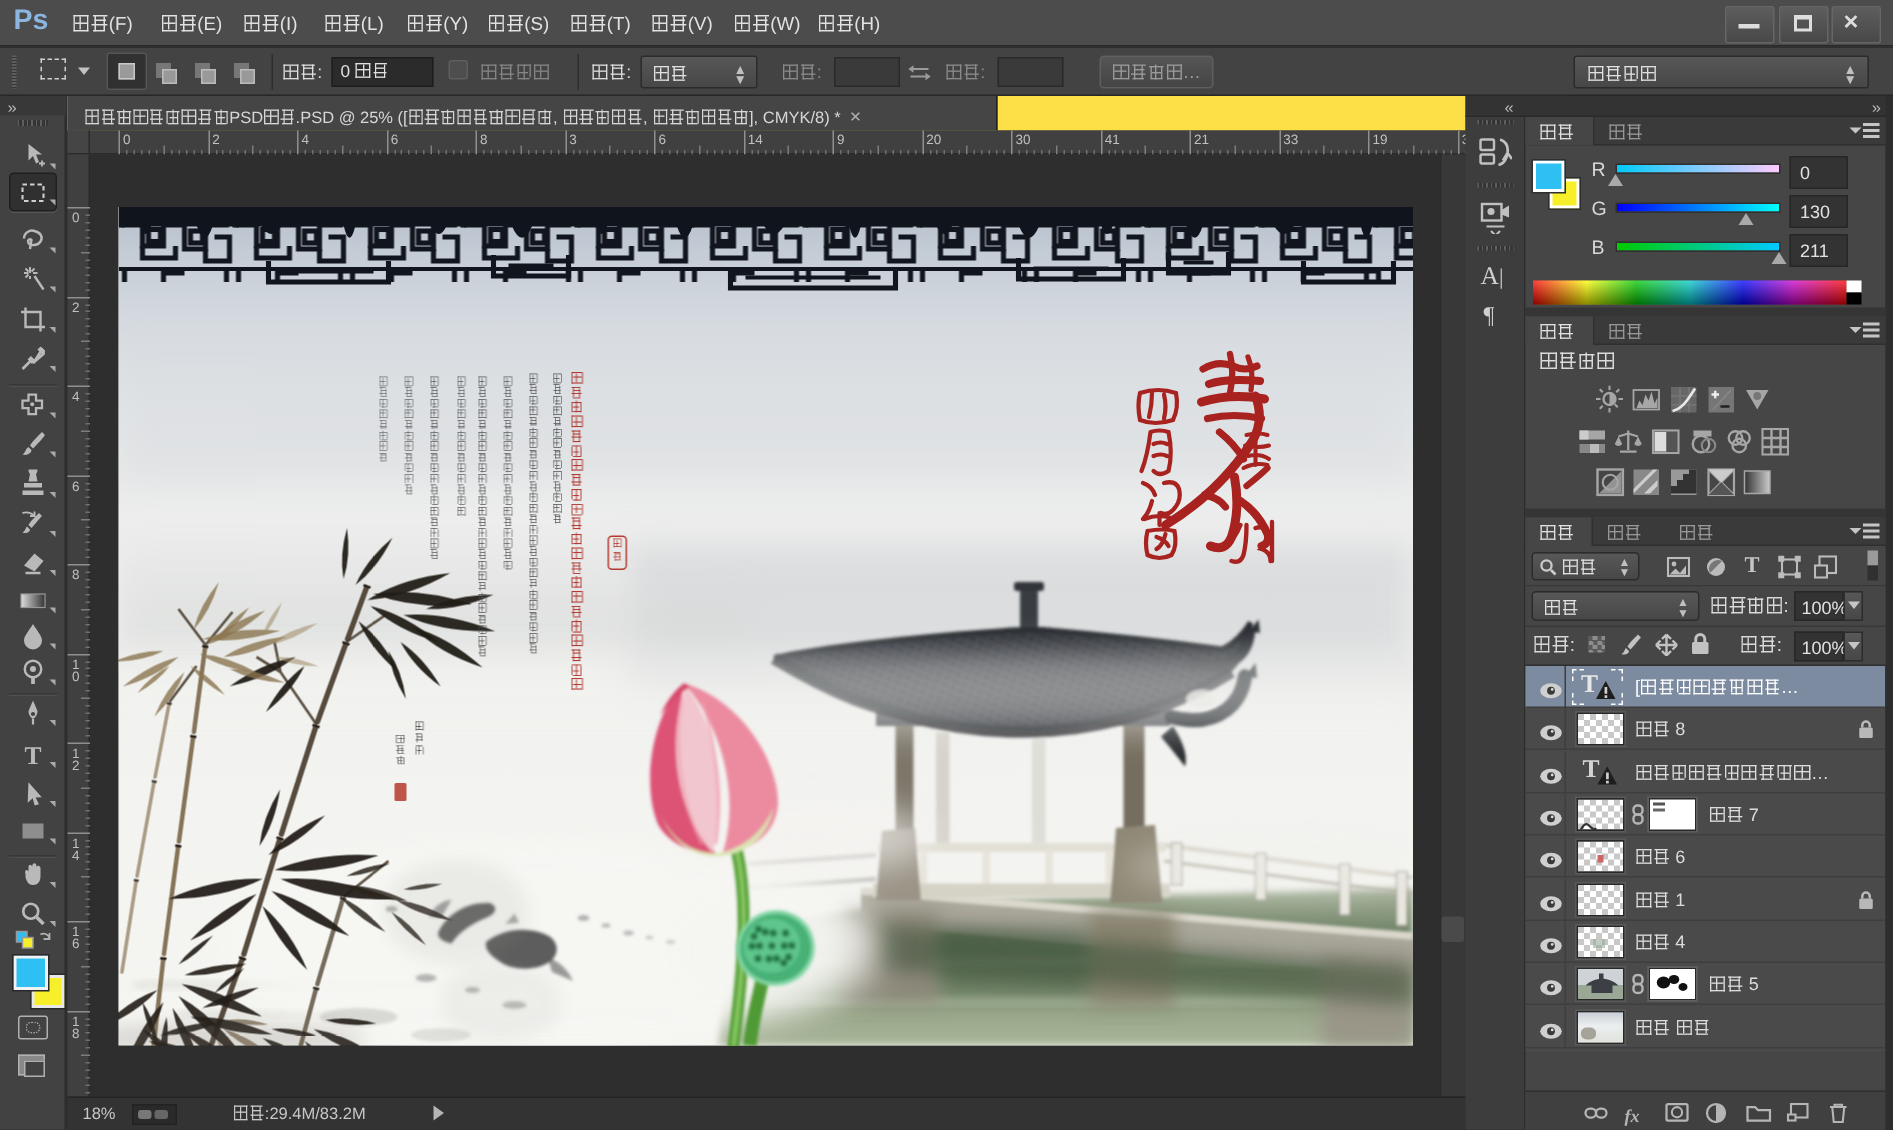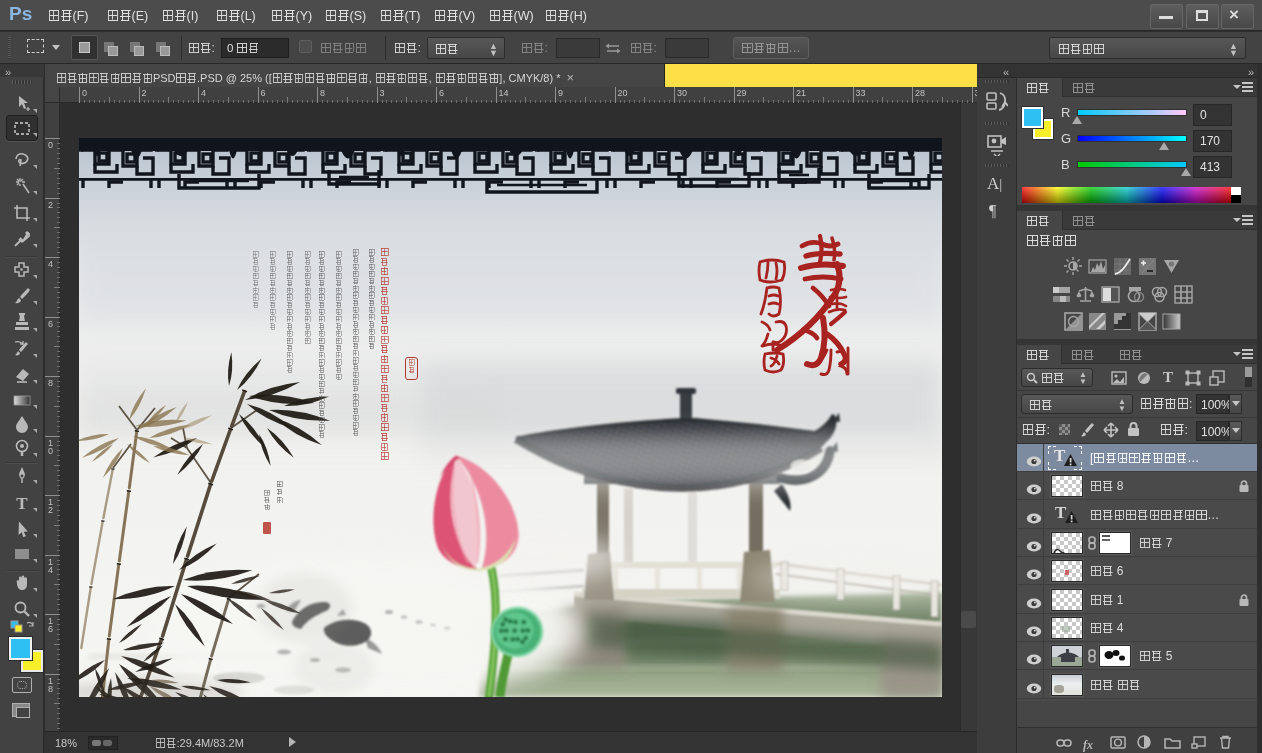--- a/index.html
+++ b/index.html
@@ -352,21 +352,21 @@
     <div class="abs" style="left:643.9px;top:13px;width:1px;height:3px;background:#6f6f6f;"></div>
     <div class="abs" style="left:648.8px;top:13px;width:1px;height:3px;background:#6f6f6f;"></div>
     <div class="abs" style="left:653.8px;top:13px;width:1px;height:3px;background:#6f6f6f;"></div>
     <div class="abs" style="left:658.8px;top:10px;width:1px;height:6px;background:#7d7d7d;"></div>
     <div class="abs" style="left:663.7px;top:13px;width:1px;height:3px;background:#6f6f6f;"></div>
     <div class="abs" style="left:668.7px;top:13px;width:1px;height:3px;background:#6f6f6f;"></div>
     <div class="abs" style="left:673.6px;top:13px;width:1px;height:3px;background:#6f6f6f;"></div>
     <div class="abs" style="left:678.6px;top:13px;width:1px;height:3px;background:#6f6f6f;"></div>
     <div class="abs" style="left:683.5px;top:13px;width:1px;height:3px;background:#6f6f6f;"></div>
     <div class="abs" style="left:688.5px;top:0;width:1px;height:16px;background:#8f8f8f;"></div>
-    <div class="abs" style="left:691.5px;top:1px;font-size:9px;color:#c0c0c0;">29</div>
+    <div class="abs" style="left:691.5px;top:1px;font-size:9px;color:#c0c0c0;">41</div>
     <div class="abs" style="left:693.5px;top:13px;width:1px;height:3px;background:#6f6f6f;"></div>
     <div class="abs" style="left:698.4px;top:13px;width:1px;height:3px;background:#6f6f6f;"></div>
     <div class="abs" style="left:703.4px;top:13px;width:1px;height:3px;background:#6f6f6f;"></div>
     <div class="abs" style="left:708.3px;top:13px;width:1px;height:3px;background:#6f6f6f;"></div>
     <div class="abs" style="left:713.3px;top:13px;width:1px;height:3px;background:#6f6f6f;"></div>
     <div class="abs" style="left:718.2px;top:10px;width:1px;height:6px;background:#7d7d7d;"></div>
     <div class="abs" style="left:723.2px;top:13px;width:1px;height:3px;background:#6f6f6f;"></div>
     <div class="abs" style="left:728.2px;top:13px;width:1px;height:3px;background:#6f6f6f;"></div>
     <div class="abs" style="left:733.1px;top:13px;width:1px;height:3px;background:#6f6f6f;"></div>
     <div class="abs" style="left:738.1px;top:13px;width:1px;height:3px;background:#6f6f6f;"></div>
@@ -391,21 +391,21 @@
     <div class="abs" style="left:822.4px;top:13px;width:1px;height:3px;background:#6f6f6f;"></div>
     <div class="abs" style="left:827.3px;top:13px;width:1px;height:3px;background:#6f6f6f;"></div>
     <div class="abs" style="left:832.3px;top:13px;width:1px;height:3px;background:#6f6f6f;"></div>
     <div class="abs" style="left:837.2px;top:10px;width:1px;height:6px;background:#7d7d7d;"></div>
     <div class="abs" style="left:842.2px;top:13px;width:1px;height:3px;background:#6f6f6f;"></div>
     <div class="abs" style="left:847.2px;top:13px;width:1px;height:3px;background:#6f6f6f;"></div>
     <div class="abs" style="left:852.1px;top:13px;width:1px;height:3px;background:#6f6f6f;"></div>
     <div class="abs" style="left:857.1px;top:13px;width:1px;height:3px;background:#6f6f6f;"></div>
     <div class="abs" style="left:862.0px;top:13px;width:1px;height:3px;background:#6f6f6f;"></div>
     <div class="abs" style="left:867.0px;top:0;width:1px;height:16px;background:#8f8f8f;"></div>
-    <div class="abs" style="left:870.0px;top:1px;font-size:9px;color:#c0c0c0;">28</div>
+    <div class="abs" style="left:870.0px;top:1px;font-size:9px;color:#c0c0c0;">19</div>
     <div class="abs" style="left:872.0px;top:13px;width:1px;height:3px;background:#6f6f6f;"></div>
     <div class="abs" style="left:876.9px;top:13px;width:1px;height:3px;background:#6f6f6f;"></div>
     <div class="abs" style="left:881.9px;top:13px;width:1px;height:3px;background:#6f6f6f;"></div>
     <div class="abs" style="left:886.8px;top:13px;width:1px;height:3px;background:#6f6f6f;"></div>
     <div class="abs" style="left:891.8px;top:13px;width:1px;height:3px;background:#6f6f6f;"></div>
     <div class="abs" style="left:896.8px;top:10px;width:1px;height:6px;background:#7d7d7d;"></div>
     <div class="abs" style="left:901.7px;top:13px;width:1px;height:3px;background:#6f6f6f;"></div>
     <div class="abs" style="left:906.7px;top:13px;width:1px;height:3px;background:#6f6f6f;"></div>
     <div class="abs" style="left:911.6px;top:13px;width:1px;height:3px;background:#6f6f6f;"></div>
     <div class="abs" style="left:916.6px;top:13px;width:1px;height:3px;background:#6f6f6f;"></div>
@@ -1122,27 +1122,27 @@
 <div class="abs" style="left:1061px;top:105px;font-size:13px;color:#d8d8d8;">R</div>
 <div class="abs" style="left:1077px;top:109px;width:110px;height:7px;background:linear-gradient(90deg,#00cafd,#80cafd,#ffcafd);border:1px solid #303030;"></div>
 <div class="abs" style="left:1072px;top:116px;width:0;height:0;border-left:5px solid transparent;border-right:5px solid transparent;border-bottom:8px solid #a9a9a9;"></div>
 <div class="abs" style="left:1193px;top:104px;width:39px;height:22px;background:#333;border:1px solid #272727;">
     <span style="position:absolute;left:6px;top:3px;font-size:12px;color:#e2e2e2;">0</span>
   </div>
 <div class="abs" style="left:1061px;top:131px;font-size:13px;color:#d8d8d8;">G</div>
 <div class="abs" style="left:1077px;top:135px;width:110px;height:7px;background:linear-gradient(90deg,#0000fd,#00fffd);border:1px solid #303030;"></div>
 <div class="abs" style="left:1159px;top:142px;width:0;height:0;border-left:5px solid transparent;border-right:5px solid transparent;border-bottom:8px solid #a9a9a9;"></div>
 <div class="abs" style="left:1193px;top:130px;width:39px;height:22px;background:#333;border:1px solid #272727;">
-    <span style="position:absolute;left:6px;top:3px;font-size:12px;color:#e2e2e2;">170</span>
+    <span style="position:absolute;left:6px;top:3px;font-size:12px;color:#e2e2e2;">130</span>
   </div>
 <div class="abs" style="left:1061px;top:157px;font-size:13px;color:#d8d8d8;">B</div>
 <div class="abs" style="left:1077px;top:161px;width:110px;height:7px;background:linear-gradient(90deg,#00ca00,#00caff);border:1px solid #303030;"></div>
 <div class="abs" style="left:1181px;top:168px;width:0;height:0;border-left:5px solid transparent;border-right:5px solid transparent;border-bottom:8px solid #a9a9a9;"></div>
 <div class="abs" style="left:1193px;top:156px;width:39px;height:22px;background:#333;border:1px solid #272727;">
-    <span style="position:absolute;left:6px;top:3px;font-size:12px;color:#e2e2e2;">413</span>
+    <span style="position:absolute;left:6px;top:3px;font-size:12px;color:#e2e2e2;">211</span>
   </div>
 <div class="abs" style="left:1022px;top:187px;width:209px;height:16px;background:linear-gradient(180deg,rgba(255,255,255,0.25),rgba(0,0,0,0.45)),linear-gradient(90deg,#f00,#ff0 17%,#0c0 33%,#0cc 50%,#00f 67%,#c0c 83%,#f00);"></div>
 <div class="abs" style="left:1231px;top:187px;width:10px;height:8px;background:#fff;"></div>
 <div class="abs" style="left:1231px;top:195px;width:10px;height:8px;background:#000;"></div>
 <div class="abs" style="left:1017px;top:205px;width:240px;height:6px;background:#353535;"></div>
 <div class="abs" style="left:1017px;top:211px;width:240px;height:19px;background:#3a3a3a;border-bottom:1px solid #2f2f2f;">
     <div style="position:absolute;left:0px;top:0;width:46px;height:19px;background:#464646;border-right:1px solid #2f2f2f;color:#e0e0e0;font-size:12px;">
       <span style="position:absolute;left:9px;top:3px;"><i class="g"></i><i class="g v"></i></span>
     </div>
     <div style="position:absolute;left:46px;top:0;width:44px;height:19px;color:#979797;font-size:12px;">

